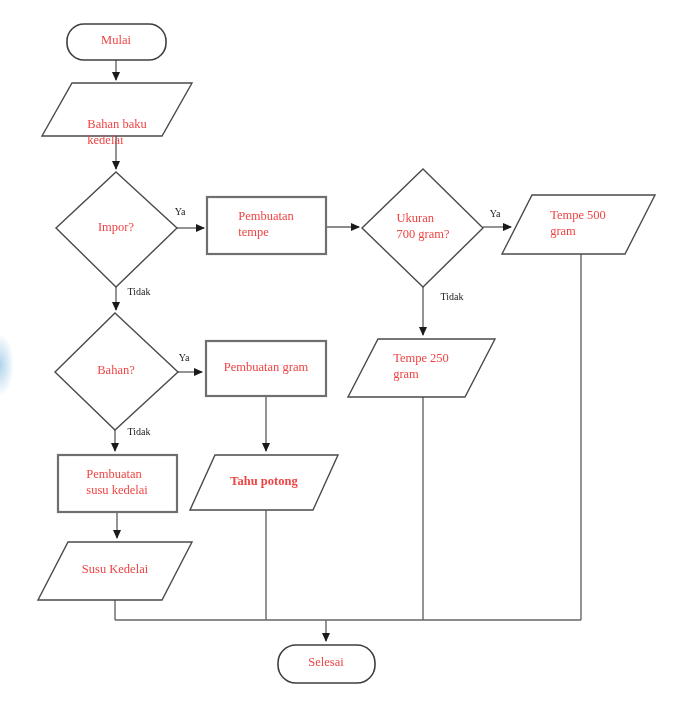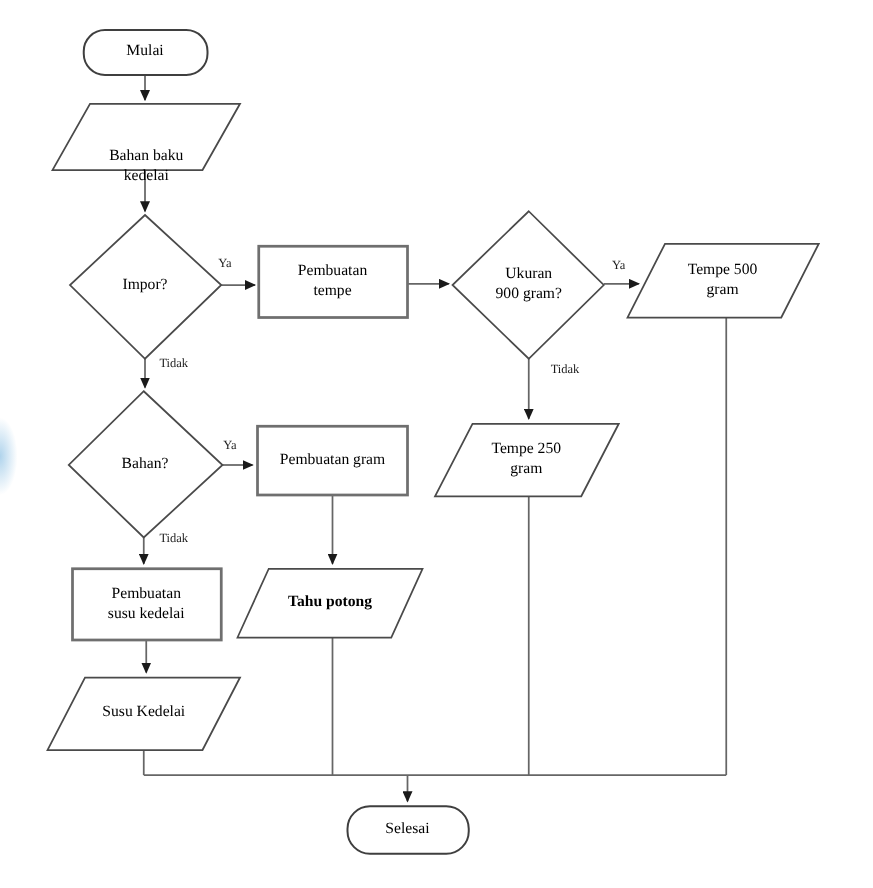--- a/index.html
+++ b/index.html
@@ -16,25 +16,25 @@
     font-family: "Liberation Serif", "DejaVu Serif", serif;
   }
   .stage svg {
     position: absolute;
     left: 0;
     top: 0;
   }
   .nlabel {
     position: absolute;
     transform: translate(-50%, -50%);
-    text-align: center;
+    text-align: left;
     white-space: pre-line;
     font-size: 12.5px;
     line-height: 1.25;
-    color: #000000;
+    color: #ef4444;
     pointer-events: none;
   }
   .elabel {
     position: absolute;
     transform: translate(-50%, -50%);
     font-size: 10px;
     color: #1c1c1c;
     pointer-events: none;
   }
   .blue-smudge {
@@ -98,21 +98,21 @@
     </g>
   </svg>
 
   <div class="nlabel" style="left:116px; top:41px;">Mulai</div>
   <div class="nlabel" style="left:117px; top:109px;margin-top:24px;">Bahan baku
 kedelai</div>
   <div class="nlabel" style="left:116px; top:228px;">Impor?</div>
   <div class="nlabel" style="left:266px; top:225px;">Pembuatan
 tempe</div>
   <div class="nlabel" style="left:423px; top:227px;">Ukuran
-900 gram?</div>
+700 gram?</div>
   <div class="nlabel" style="left:578px; top:224px;">Tempe 500
 gram</div>
   <div class="nlabel" style="left:421px; top:367px;">Tempe 250
 gram</div>
   <div class="nlabel" style="left:116px; top:371px;">Bahan?</div>
   <div class="nlabel" style="left:266px; top:368px;">Pembuatan gram</div>
   <div class="nlabel" style="left:264px; top:482px;font-weight:bold;">Tahu potong</div>
   <div class="nlabel" style="left:117px; top:483px;">Pembuatan
 susu kedelai</div>
   <div class="nlabel" style="left:115px; top:570px;">Susu Kedelai</div>

